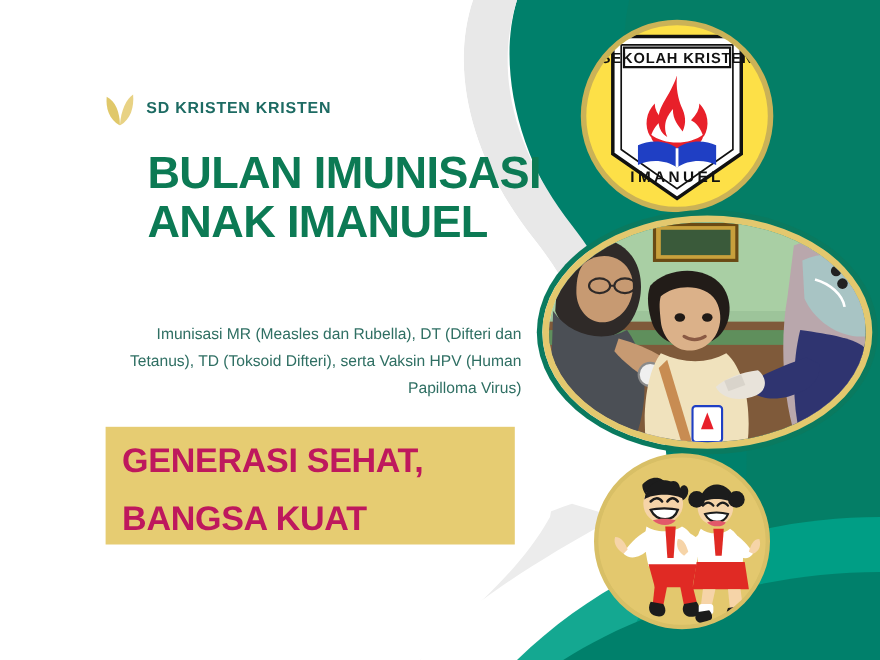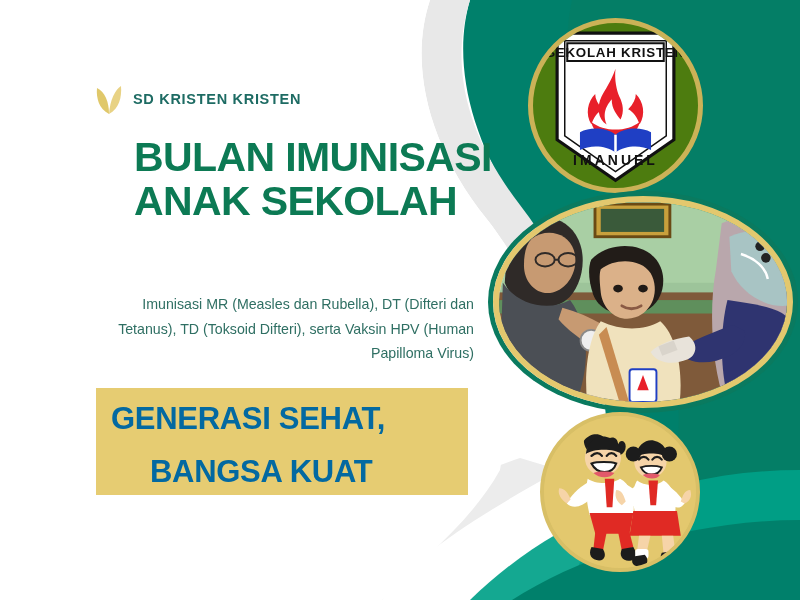--- a/index.html
+++ b/index.html
@@ -37,31 +37,31 @@
     font-size:14.2px;line-height:1.72;color:#2f6f63;text-align:right;
   }
 
   
   .tagline-band{
     position:absolute;left:96px;top:388px;width:372px;height:107px;
     background:#e6cc72;z-index:6;
   }
   .tagline-text{
     position:absolute;left:111px;top:392px;width:400px;z-index:7;
-    font-size:31px;line-height:1.72;font-weight:bold;color:#0369a1;
+    font-size:31px;line-height:1.72;font-weight:bold;color:#be185d;
     letter-spacing:-0.3px;
   }
-  .tagline-text .t2{display:block;margin-left:39px;}
+  .tagline-text .t2{display:block;}
 
   
   .circle{position:absolute;border-radius:50%;z-index:5;overflow:hidden;}
 
   .crest-circle{
     left:528px;top:18px;width:175px;height:175px;
-    background:#4d7c0f;border:5px solid #cbb257;box-sizing:border-box;
+    background:#fde047;border:5px solid #cbb257;box-sizing:border-box;
     display:flex;align-items:center;justify-content:center;
   }
   .photo-circle{
     left:493px;top:196px;width:300px;height:212px;border-radius:50%;
     border:6px solid #e3c86e;box-sizing:border-box;overflow:hidden;
     box-shadow:0 0 0 5px #0a7a5f;
   }
   .kids-circle{
     left:540px;top:412px;width:160px;height:160px;
     background:#e3c86e;border:4px solid #d8bf66;box-sizing:border-box;
@@ -98,21 +98,21 @@
       <svg viewBox="0 0 26 30" width="26" height="30">
         <path d="M13,30 C13,18 9,8 1,4 C0,14 3,25 13,30 Z" fill="#e0c86a"></path>
         <path d="M13,30 C14,16 19,6 25,2 C26,13 23,25 13,30 Z" fill="#e8d284"></path>
       </svg>
     </span>
     <span class="brand-name">SD KRISTEN KRISTEN</span>
   </div>
 
   <div class="headline">
     <span>BULAN IMUNISASI</span>
-    <span class="l2">ANAK SEKOLAH</span>
+    <span class="l2">ANAK IMANUEL</span>
   </div>
 
   <p class="body-copy">Imunisasi MR (Measles dan Rubella), DT (Difteri dan Tetanus), TD (Toksoid Difteri), serta Vaksin HPV (Human Papilloma Virus)</p>
 
   <div class="tagline-band"></div>
   <div class="tagline-text">
     <span>GENERASI SEHAT,</span>
     <span class="t2">BANGSA KUAT</span>
   </div>
 

